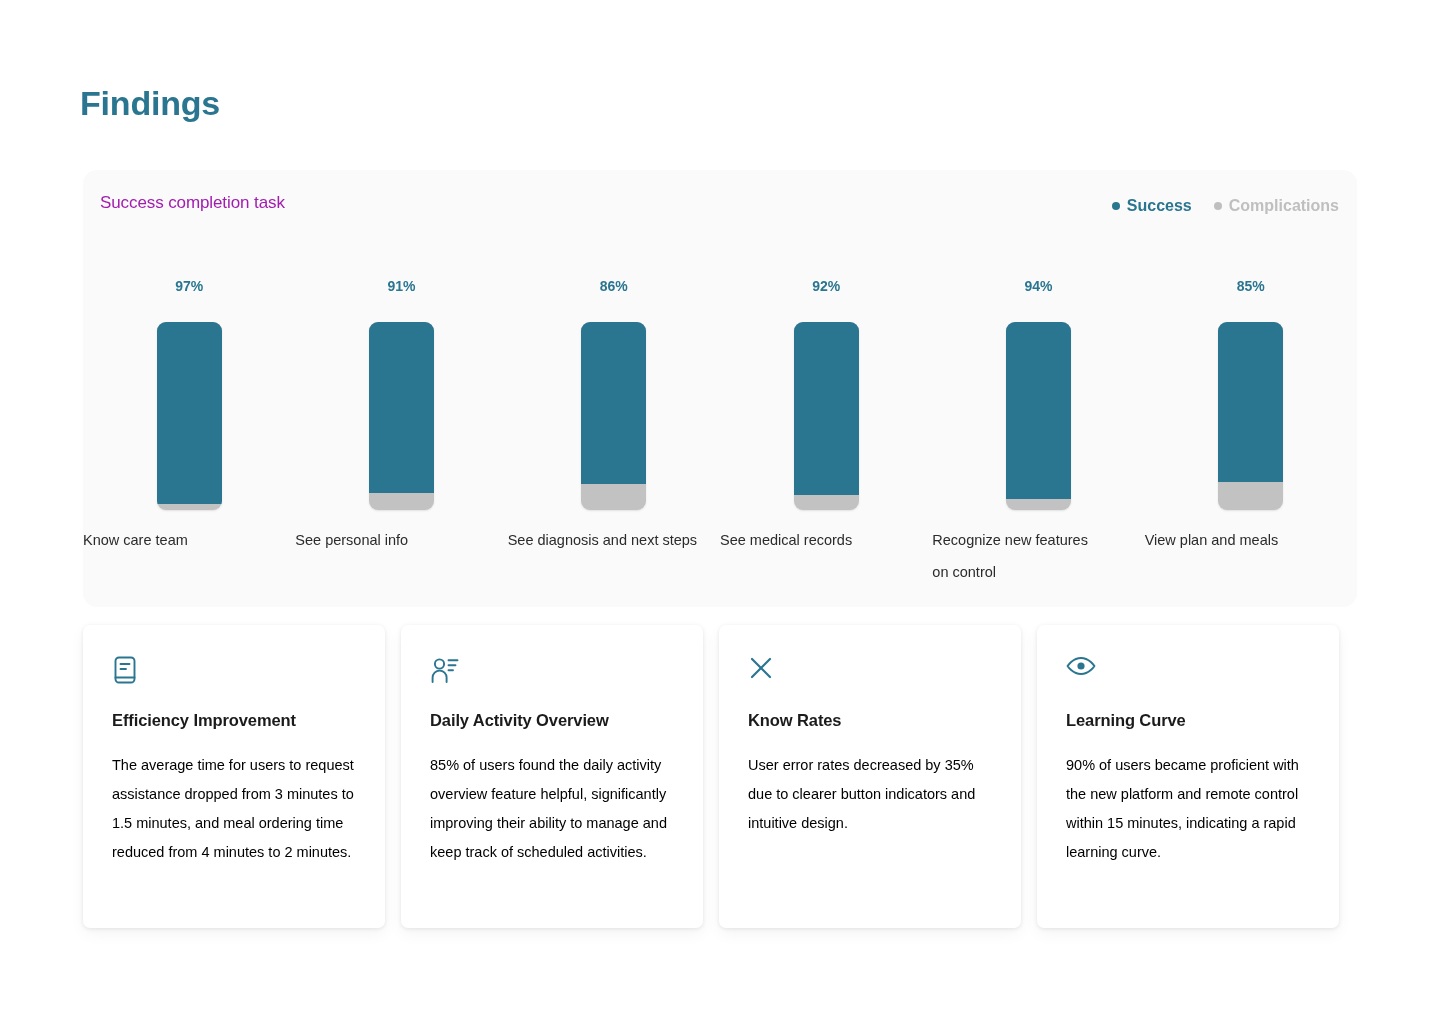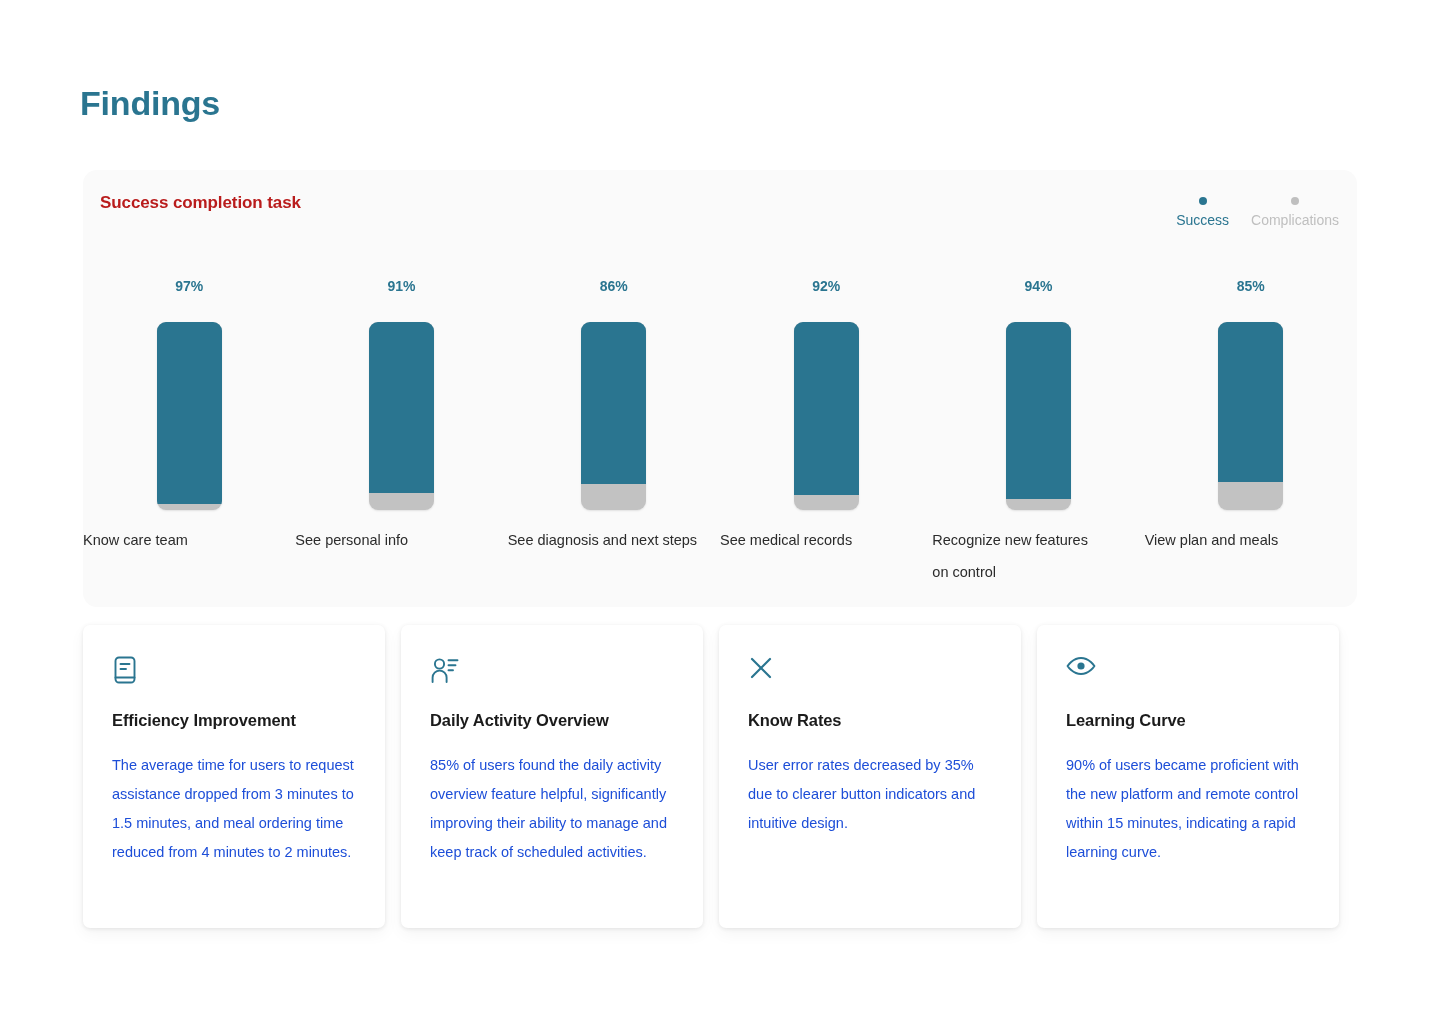--- a/index.html
+++ b/index.html
@@ -32,38 +32,37 @@
   }
   .chart-head {
     position: absolute;
     left: 0; top: 0; right: 0;
     height: 60px;
   }
   .chart-title {
     position: absolute;
     left: 17px; top: 23px;
     font-size: 17px;
-    font-weight: 700;
-    color: #b91c1c;
+    font-weight: 400;
+    color: #a21caf;
     letter-spacing: -0.1px;
   }
   .legend {
     position: absolute;
     right: 18px; top: 27px;
     display: flex;
     gap: 22px;
     align-items: center;
   }
   .legend-item {
     display: flex;
     align-items: center;
     gap: 7px;
-    font-size: 14px;
-    font-weight: 400;
-    flex-direction: column;
+    font-size: 16px;
+    font-weight: 700;
   }
   .legend-dot {
     width: 8px; height: 8px;
     border-radius: 50%;
     display: inline-block;
   }
   .legend-item.success { color: #2A7590; }
   .legend-item.success .legend-dot { background: #2A7590; }
   .legend-item.complications { color: #BFBFBF; }
   .legend-item.complications .legend-dot { background: #BFBFBF; }
@@ -143,21 +142,21 @@
   .info-title {
     font-size: 16.5px;
     font-weight: 700;
     color: #1B1B1B;
     margin-bottom: 21px;
     letter-spacing: -0.1px;
   }
   .info-body {
     font-size: 14.5px;
     line-height: 29px;
-    color: #1d4ed8;
+    color: #000000;
   }
 </style>
 </head>
 <body>
 
 <div class="page">
 
   <h1 class="page-title">Findings</h1>
 
   <section class="chart-card">

